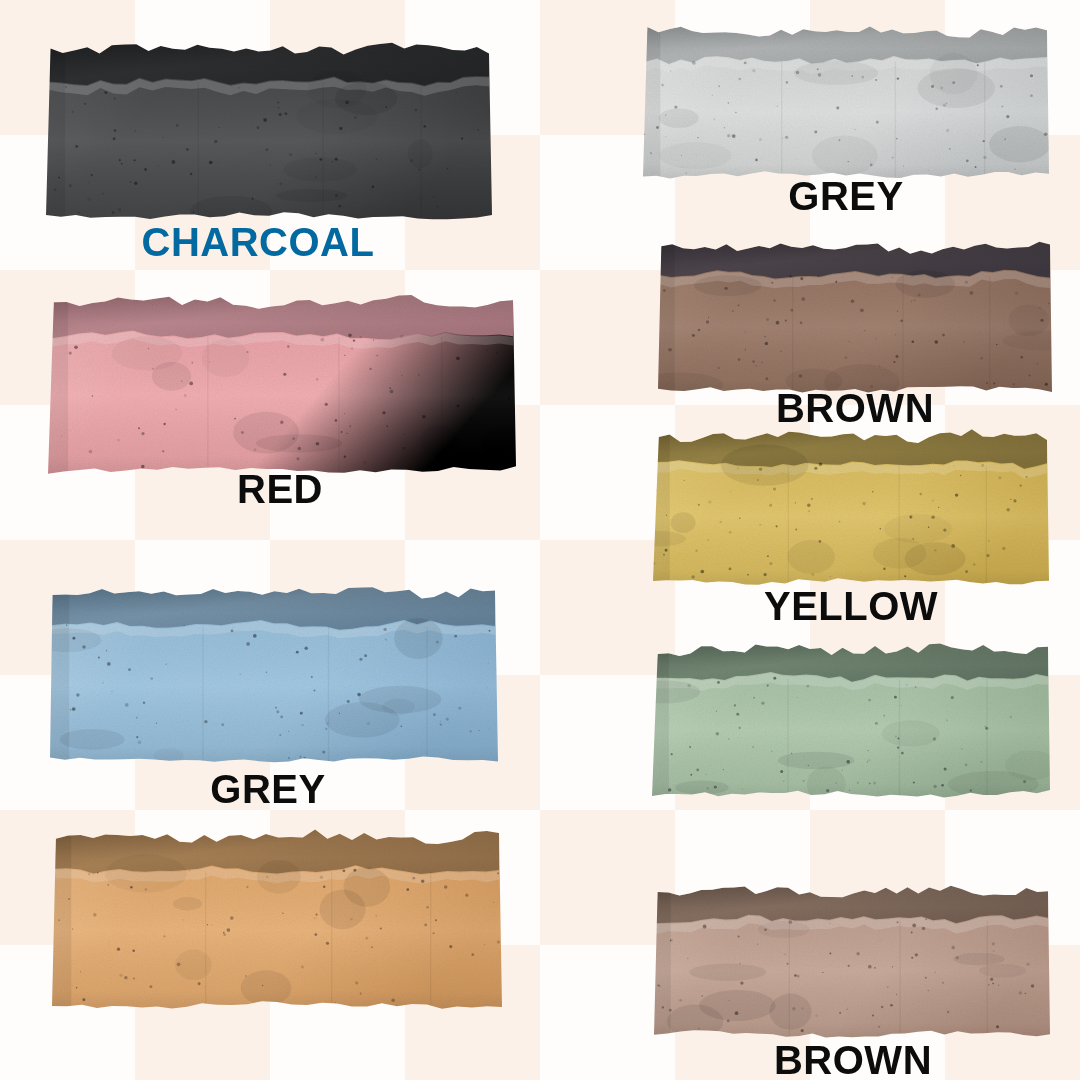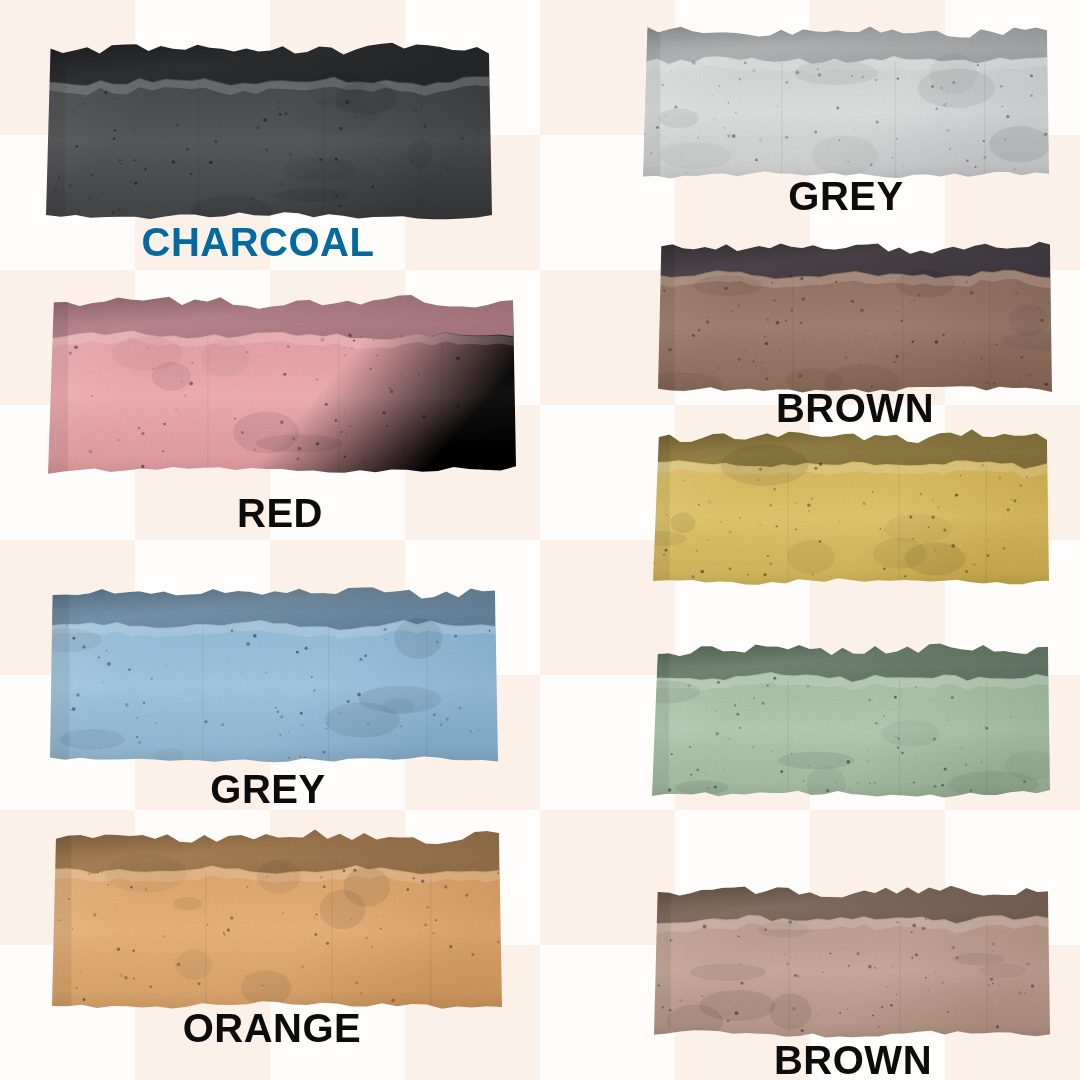--- a/index.html
+++ b/index.html
@@ -1156,19 +1156,19 @@
             <ellipse cx="139.8" cy="52.5" rx="26.0" ry="8.4" fill="rgba(0,0,0,0.044)"></ellipse>
             <ellipse cx="335.0" cy="82.1" rx="25.8" ry="6.2" fill="rgba(0,0,0,0.063)"></ellipse>
             <ellipse cx="146.5" cy="134.6" rx="21.0" ry="18.1" fill="rgba(0,0,0,0.079)"></ellipse>
             <ellipse cx="51.2" cy="144.4" rx="28.1" ry="17.0" fill="rgba(0,0,0,0.078)"></ellipse>
             <rect x="9" y="10" width="17.8" height="160" fill="rgba(0,0,0,0.07)"></rect>
           </g>
         </svg>
       </div>
     </div>
 <div class="swatch-label" style="left: 258px; top: 222px; color: #0369a1;">CHARCOAL</div>
-    <div class="swatch-label" style="left: 280px; top: 493px; color: rgb(12, 12, 12);">RED</div>
+    <div class="swatch-label" style="left: 280px; top: 469px; color: rgb(12, 12, 12);">RED</div>
     <div class="swatch-label" style="left: 268px; top: 769px; color: rgb(12, 12, 12);">GREY</div>
-    <div class="swatch-label" style="left: 272px; top: 1008px; color: rgb(12, 12, 12);">ORANGE</div>
     <div class="swatch-label" style="left: 846px; top: 176px; color: rgb(12, 12, 12); text-align: center;">GREY</div>
     <div class="swatch-label" style="left: 855px; top: 388px; color: rgb(12, 12, 12);">BROWN</div>
+    <div class="swatch-label" style="left: 851px; top: 586px; color: rgb(12, 12, 12);">YELLOW</div>
     <div class="swatch-label" style="left: 853px; top: 1040px; color: rgb(12, 12, 12);">BROWN</div>
   </div>
 
 </body></html>

